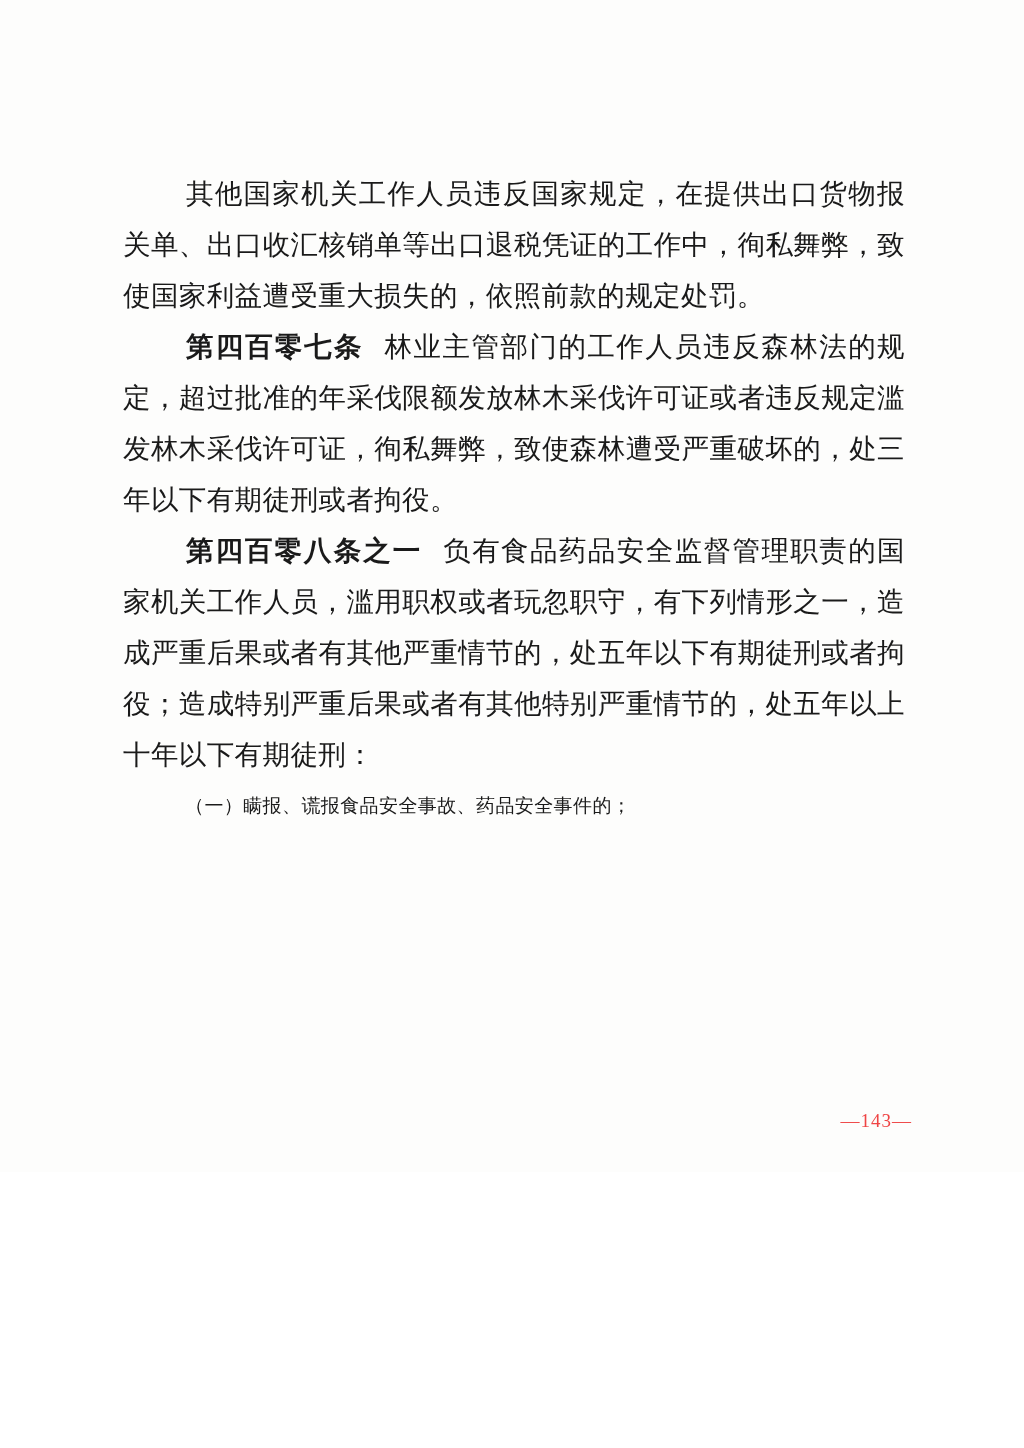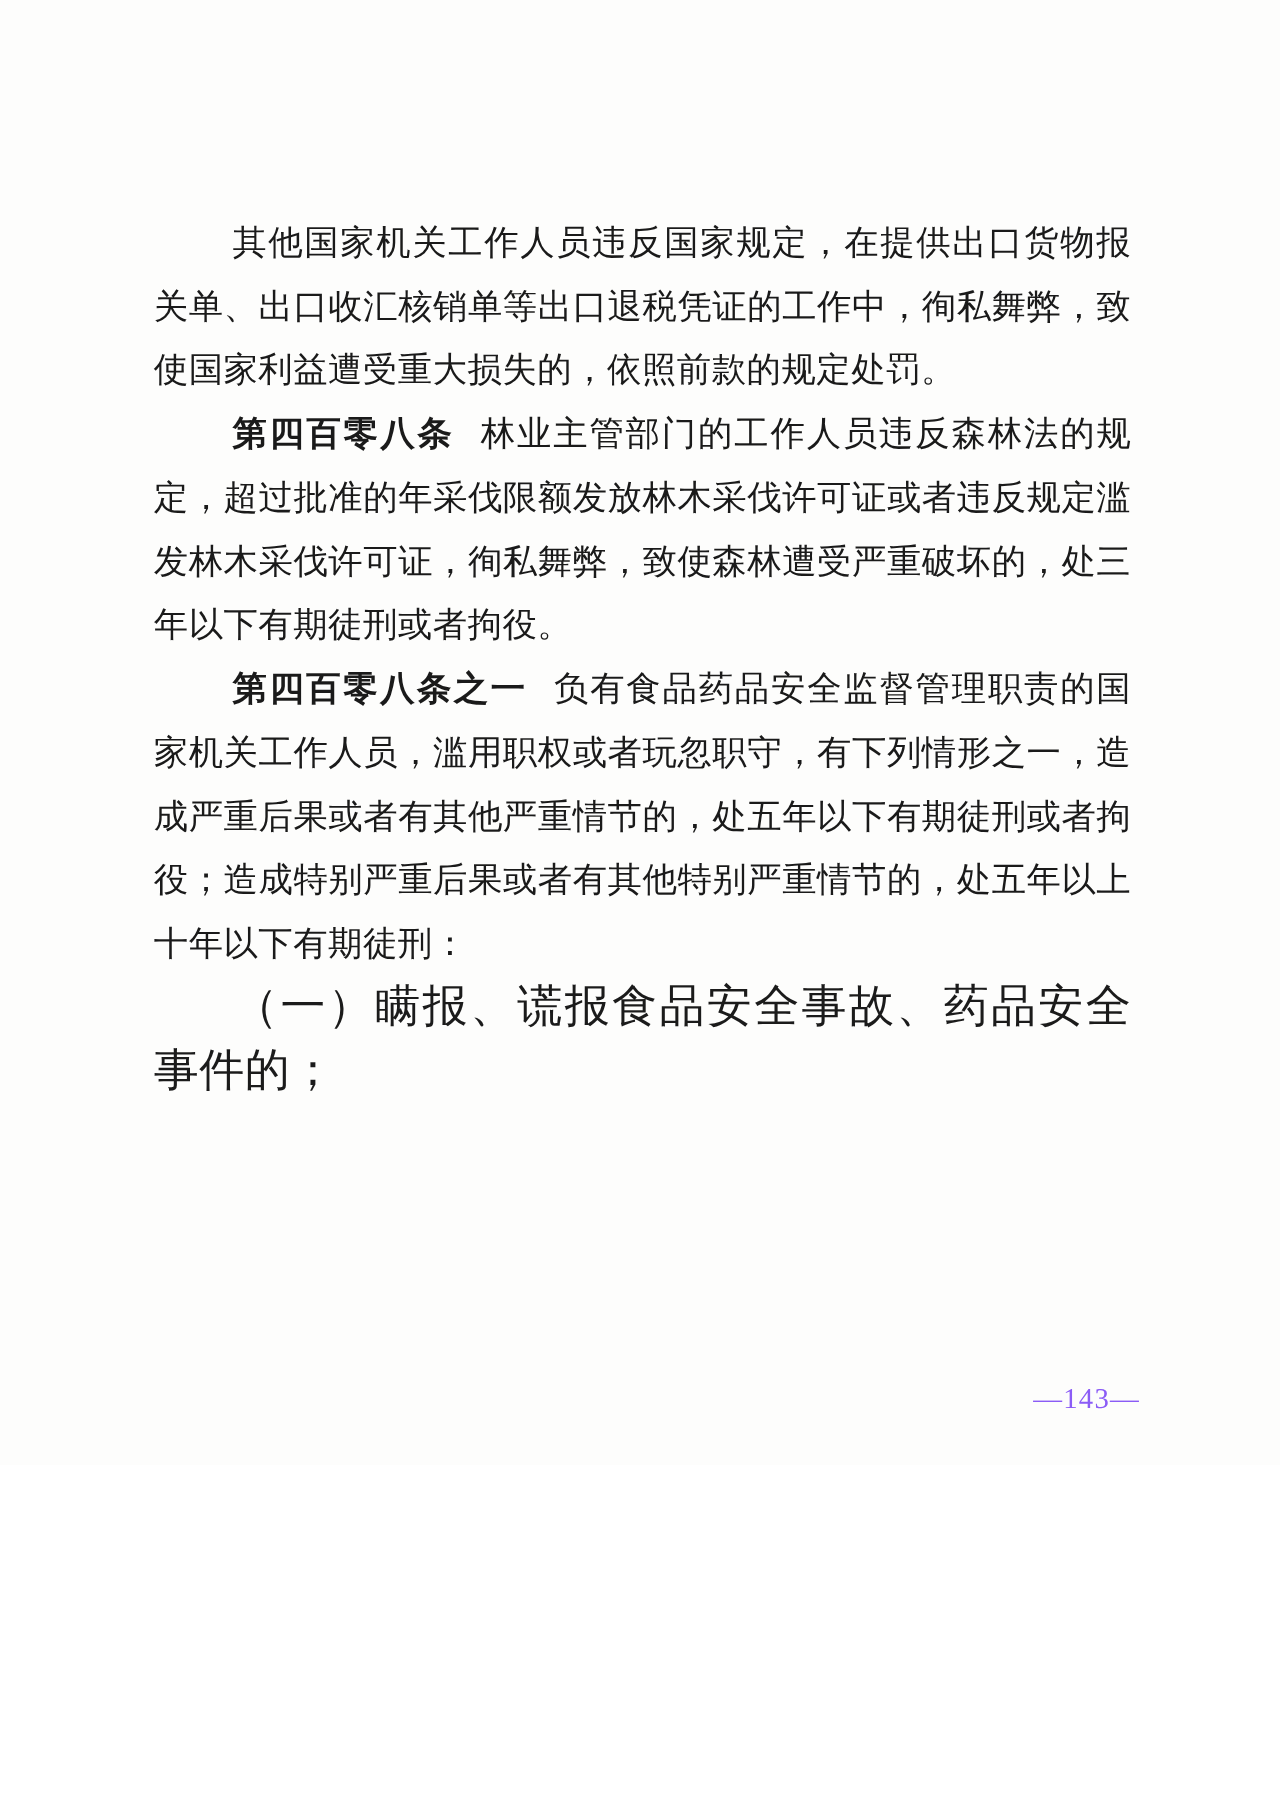--- a/index.html
+++ b/index.html
@@ -44,51 +44,51 @@
   }
   .para .art-label {
     font-weight: bold;
     letter-spacing: 1px;
   }
   .para .gap {
     display: inline-block;
     width: 20px;
   }
   .item {
-    font-size: 36px;
+    font-size: 19px;
     line-height: 51px;
     text-align: justify;
     text-justify: inter-ideograph;
     letter-spacing: 0.4px;
     margin: 0;
   }
   .item .indent {
     display: inline-block;
     width: 62px;
   }
   .page-number {
     position: absolute;
     right: 112px;
     bottom: 40px;
-    font-size: 23px;
+    font-size: 19px;
     letter-spacing: 1px;
-    color: #8b5cf6;
+    color: #ef4444;
     font-family: "Liberation Serif", "DejaVu Serif", serif;
   }
 </style>
 </head>
 <body>
 
 <div class="page">
   <div class="content">
 
     <p class="para"><span class="indent"></span><span>其他国家机关工作人员违反国家规定，在提供出口货物报关单、出口收汇核销单等出口退税凭证的工作中，徇私舞弊，致使国家利益遭受重大损失的，依照前款的规定处罚。</span></p>
 
 
-    <p class="para"><span class="indent"></span><span class="art-label">第四百零八条</span><span class="gap"></span><span>林业主管部门的工作人员违反森林法的规定，超过批准的年采伐限额发放林木采伐许可证或者违反规定滥发林木采伐许可证，徇私舞弊，致使森林遭受严重破坏的，处三年以下有期徒刑或者拘役。</span></p>
+    <p class="para"><span class="indent"></span><span class="art-label">第四百零七条</span><span class="gap"></span><span>林业主管部门的工作人员违反森林法的规定，超过批准的年采伐限额发放林木采伐许可证或者违反规定滥发林木采伐许可证，徇私舞弊，致使森林遭受严重破坏的，处三年以下有期徒刑或者拘役。</span></p>
 
 
     <p class="para"><span class="indent"></span><span class="art-label">第四百零八条之一</span><span class="gap"></span><span>负有食品药品安全监督管理职责的国家机关工作人员，滥用职权或者玩忽职守，有下列情形之一，造成严重后果或者有其他严重情节的，处五年以下有期徒刑或者拘役；造成特别严重后果或者有其他特别严重情节的，处五年以上十年以下有期徒刑：</span></p>
 
     <p class="item"><span class="indent"></span><span>（一）瞒报、谎报食品安全事故、药品安全事件的；</span></p>
 
 
   </div>
 
   <div class="page-number">—143—</div>

